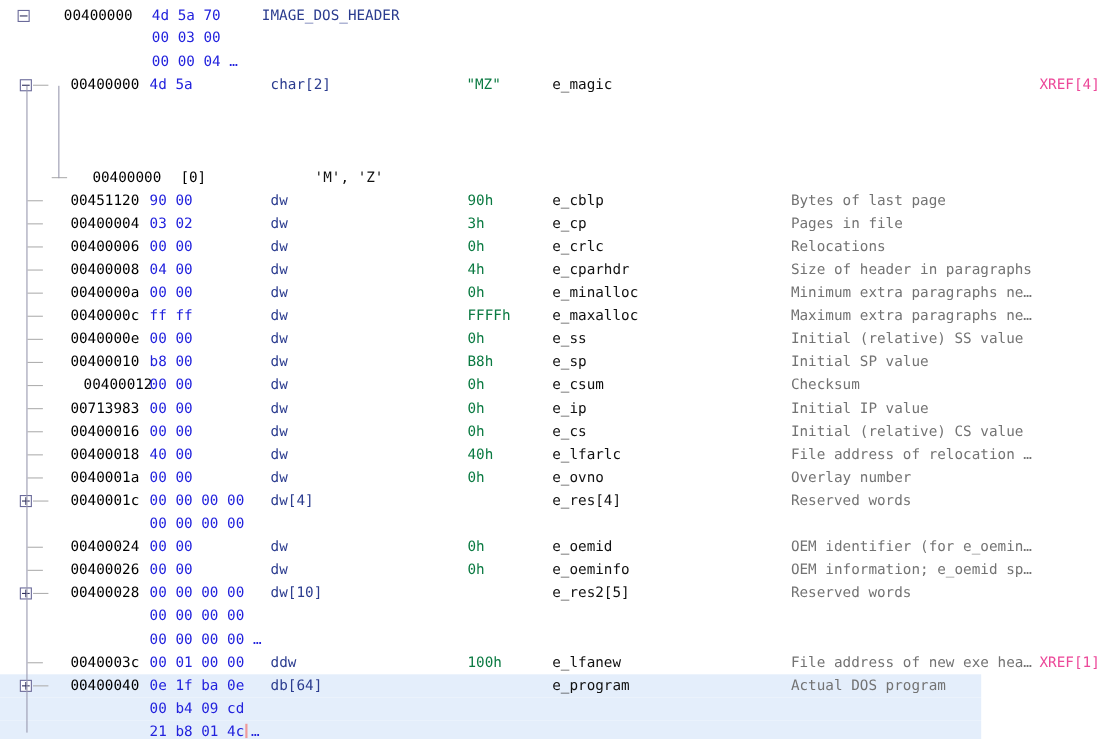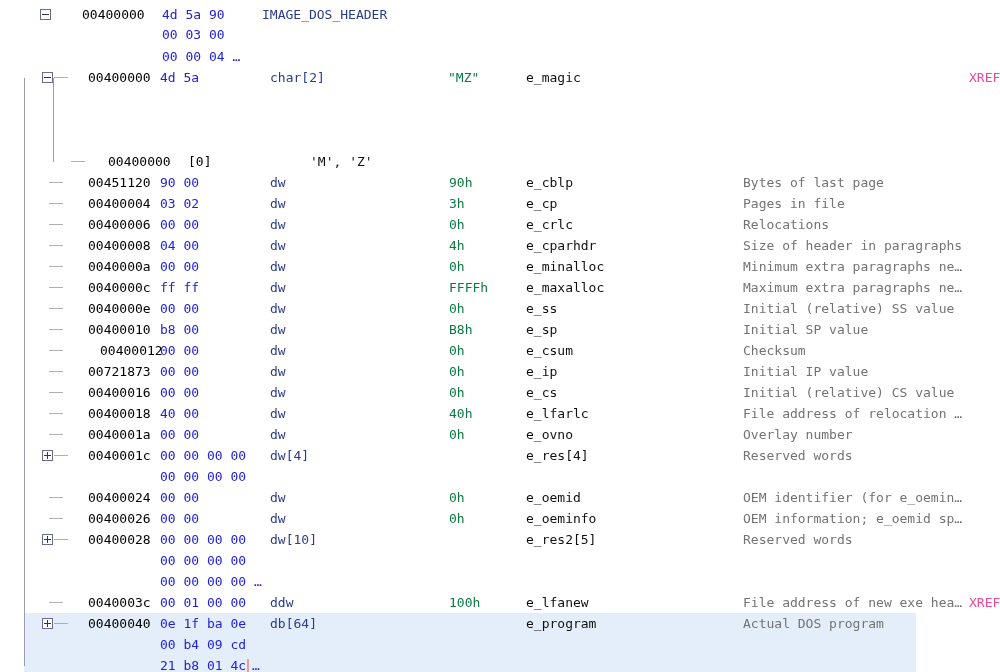--- a/index.html
+++ b/index.html
@@ -20,21 +20,20 @@
     width: 1000px;
     height: 672px;
   }
   .row {
     position: absolute;
     left: 0;
     width: 892px;
     height: 21px;
     line-height: 21px;
     white-space: nowrap;
-    margin-left: 24px;
   }
   .row.sel { background: #e4eefb; }
 
   
   .gutter {
     position: absolute;
     left: 0; top: 0;
     width: 64px; height: 21px;
   }
   .vline {
@@ -93,21 +92,21 @@
 </style>
 </head>
 <body>
 
 <div id="listing">
     <div class="row" style="top: 4px;">
       <div class="gutter">
         <div class="tbox" style="left: 16px;"></div>
       </div>
       <span class="cell c-addr">00400000</span>
-      <span class="cell c-bytes">4d 5a 90</span>
+      <span class="cell c-bytes">4d 5a 70</span>
       <span class="cell c-struct">IMAGE_DOS_HEADER</span>
     </div>
     <div class="row" style="top: 24px; padding-left: 12px;">
       <div class="gutter"></div>
       <span class="cell c-bytes">00 03 00</span>
     </div>
     <div class="row" style="top: 46px;">
       <div class="gutter"></div>
       <span class="cell c-bytes">00 00 04<span class="ell"> …</span></span>
     </div>
@@ -230,21 +229,21 @@
       <span class="cell c-bytes" style="left: 136px;">00 00</span>
       <span class="cell c-type">dw</span>
       <span class="cell c-val">0h</span>
       <span class="cell c-name">e_csum</span>
       <span class="cell c-cmt">Checksum</span>
     </div>
     <div class="row" style="top: 361px;">
       <div class="gutter">
         <div class="tick" style="left: 25px; top: 10px; width: 14px;"></div>
       </div>
-      <span class="cell c-addr" style="left: 64px;">00721873</span>
+      <span class="cell c-addr" style="left: 64px;">00713983</span>
       <span class="cell c-bytes" style="left: 136px;">00 00</span>
       <span class="cell c-type">dw</span>
       <span class="cell c-val">0h</span>
       <span class="cell c-name">e_ip</span>
       <span class="cell c-cmt">Initial IP value</span>
     </div>
     <div class="row" style="top: 382px;">
       <div class="gutter">
         <div class="tick" style="left: 25px; top: 10px; width: 14px;"></div>
       </div>

